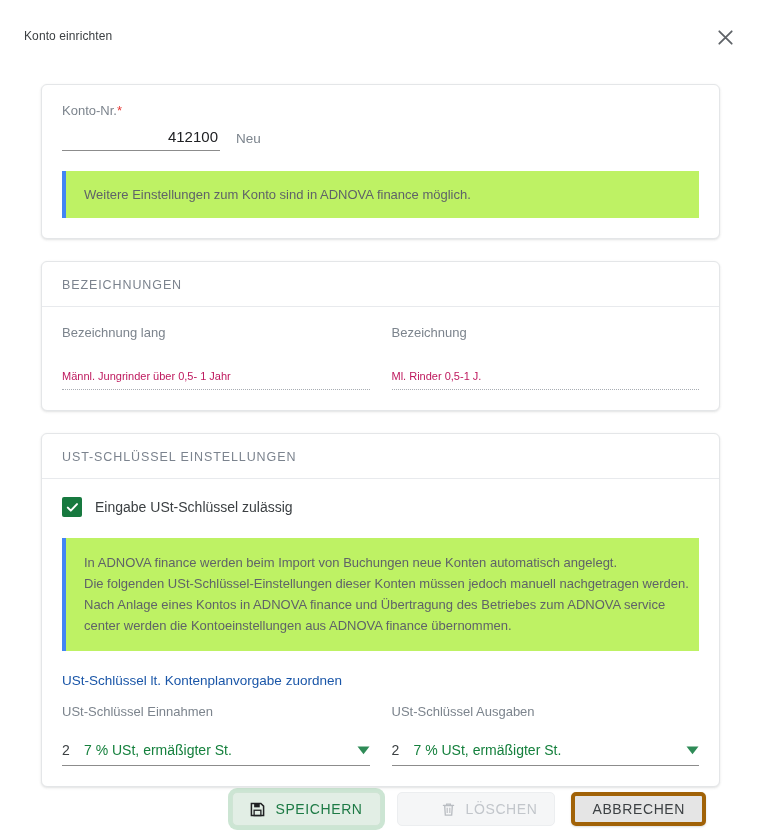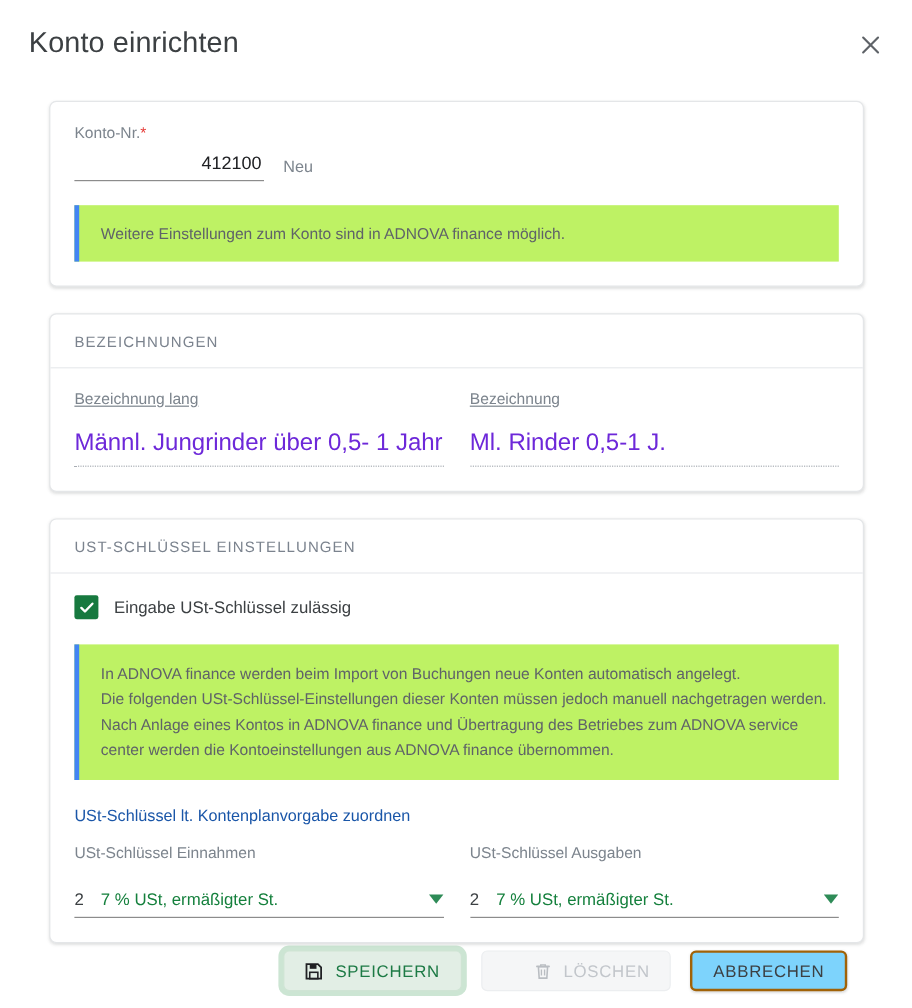--- a/index.html
+++ b/index.html
@@ -18,21 +18,21 @@
 
   
   .dialog-header {
     position: relative;
     height: 72px;
     padding: 0 24px;
     display: flex;
     align-items: center;
   }
   .dialog-title {
-    font-size: 24px;
+    font-size: 12px;
     font-weight: 400;
     color: #3c4043;
     letter-spacing: 0.1px;
   }
   .close-btn {
     position: absolute;
     right: 18px;
     top: 20px;
     width: 34px;
     height: 34px;
@@ -112,26 +112,25 @@
 
   
   .two-col {
     display: flex;
     gap: 22px;
   }
   .col { flex: 1; min-width: 0; }
   .ro-label {
     font-size: 13px;
     color: #7c848d;
-    margin-bottom: 18px;
-    text-decoration: underline;
+    margin-bottom: 30px;
   }
   .ro-value {
-    font-size: 20px;
-    color: #6d28d9;
+    font-size: 11px;
+    color: #be185d;
     padding-bottom: 7px;
     border-bottom: 1px dotted #a8adb3;
     white-space: nowrap;
     overflow: hidden;
   }
 
   
   .checkbox-row {
     display: flex;
     align-items: center;
@@ -237,23 +236,23 @@
   .btn-delete {
     background: #f5f6f7;
     color: #c2c6cb;
     border: 1px solid #eceef0;
     cursor: default;
     padding-left: 43px;
   }
   .btn-delete .icn { color: #b9bdc2; }
 
   .btn-cancel {
-    background: #7dd3fc;
+    background: #e5e5e5;
     color: #3c4043;
-    border: 2px solid #a16207;
+    border: 4px solid #a16207;
     box-shadow: 0 1px 2px rgba(60,64,67,0.18);
   }
 </style>
 </head>
 <body>
 
 <div class="dialog-header">
   <div class="dialog-title">Konto einrichten</div>
   <div class="close-btn">
     <span>

